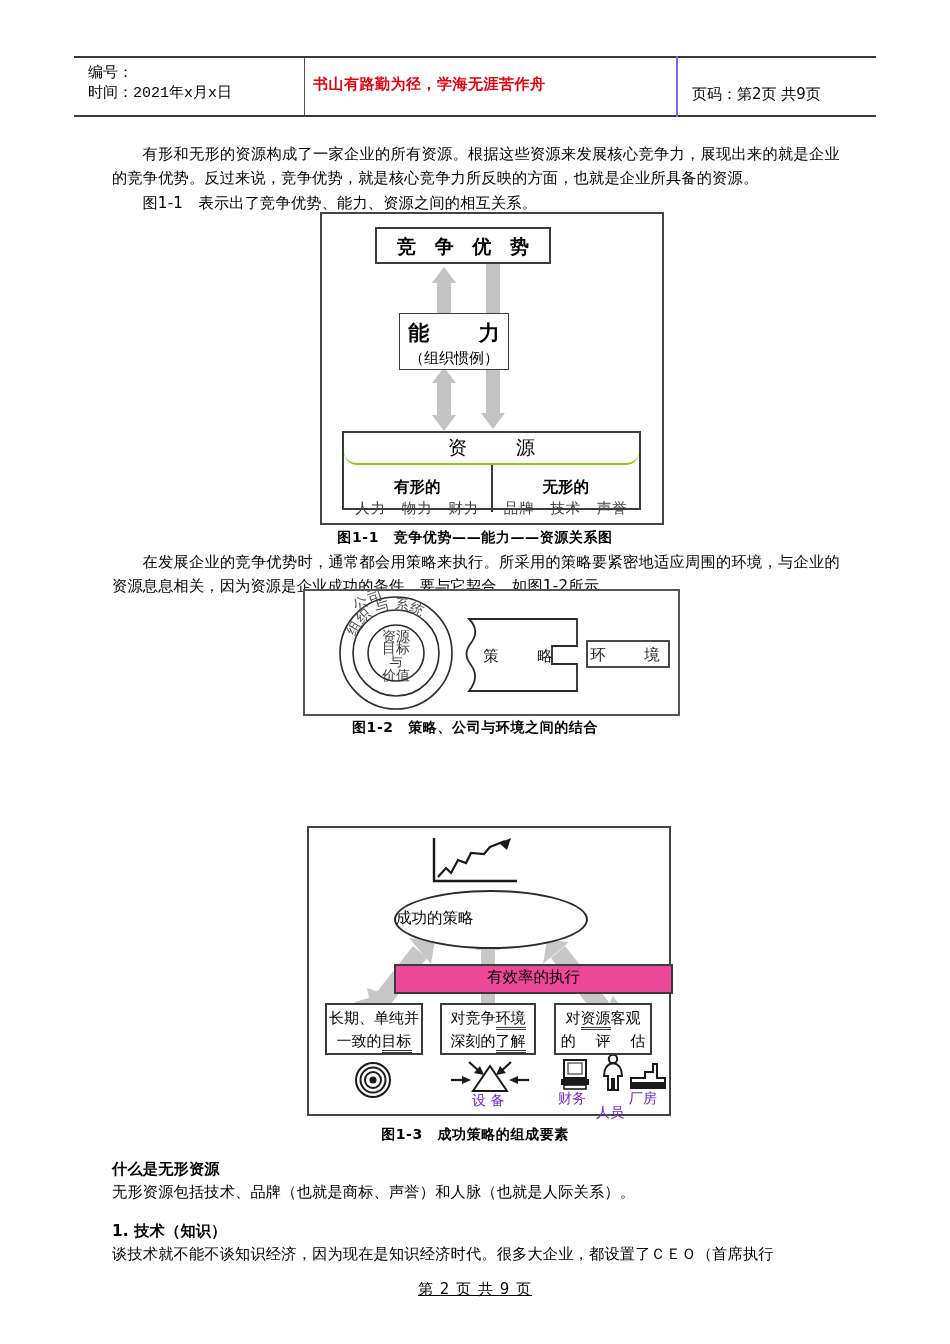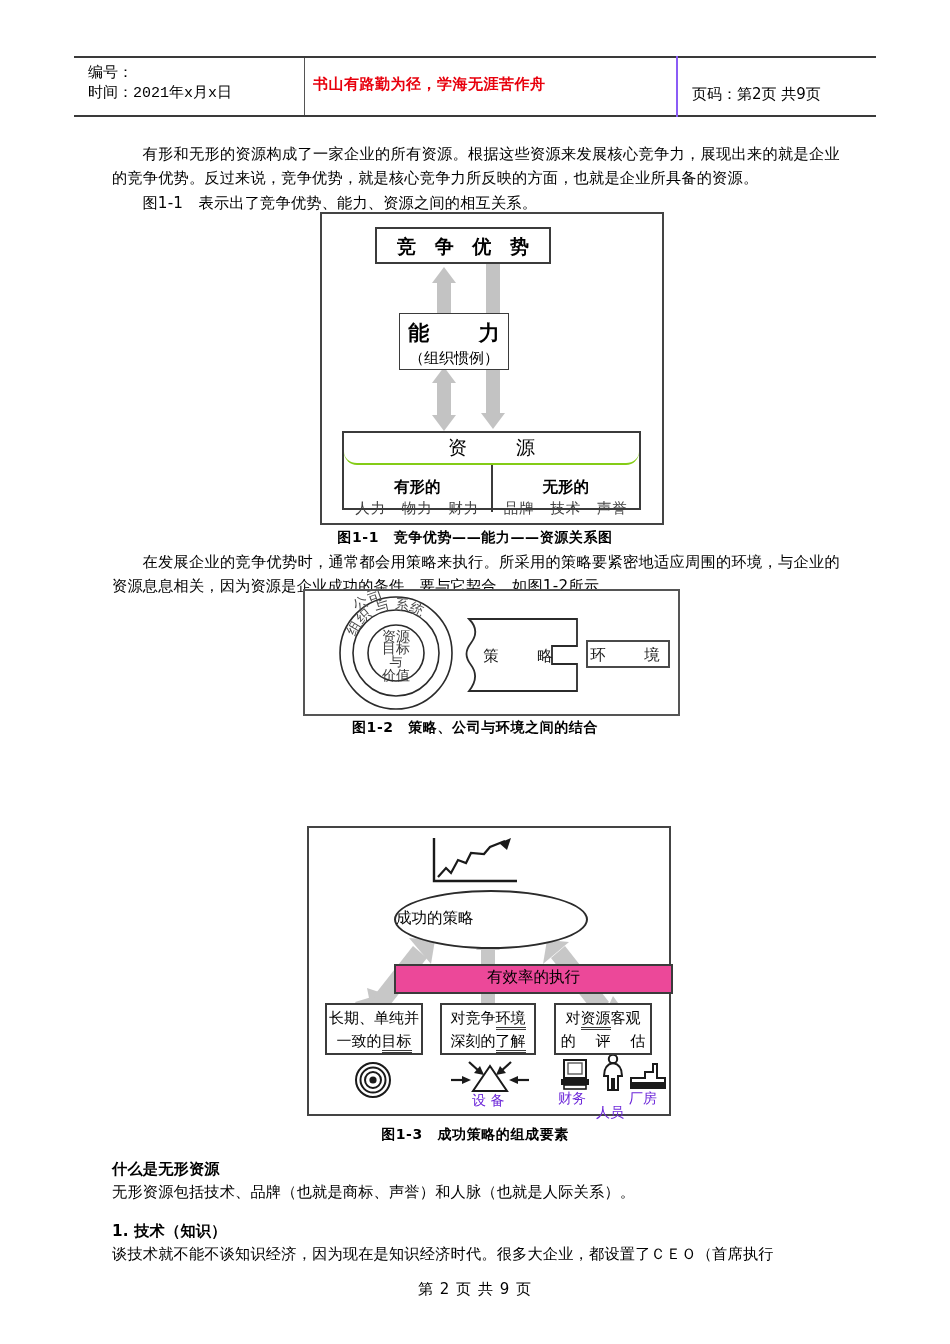--- a/index.html
+++ b/index.html
@@ -410,15 +410,15 @@
     <div class="f3-iconlabel" style="left:320px; top:262px;">厂房</div>
   </div>
 
   <div class="fig-caption" style="top:1126px;">图1-3　成功策略的组成要素</div>
 
   <div class="body-text" style="top:1158px; font-weight:bold;">什么是无形资源</div>
   <div class="body-text" style="top:1181px;">无形资源包括技术、品牌（也就是商标、声誉）和人脉（也就是人际关系）。</div>
   <div class="body-text" style="top:1220px; font-weight:bold;">1. 技术（知识）</div>
   <div class="body-text" style="top:1243px;">谈技术就不能不谈知识经济，因为现在是知识经济时代。很多大企业，都设置了ＣＥＯ（首席执行</div>
 
-  <div class="footer-page" style="top:1280px;">第 2 页 共 9 页</div>
+  <div class="footer-page" style="top:1280px;text-decoration:underline;">第 2 页 共 9 页</div>
 
 </div>
 
 </body></html>

